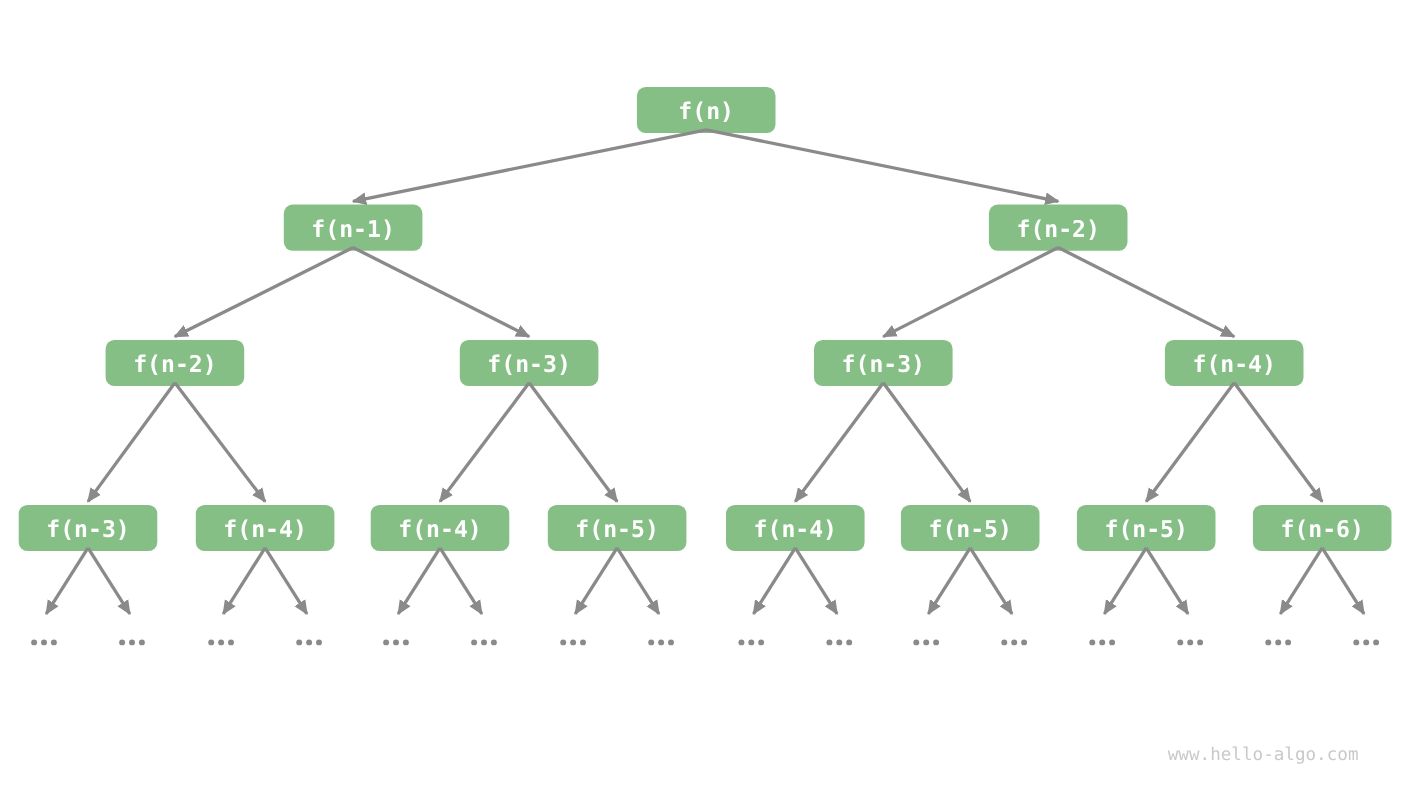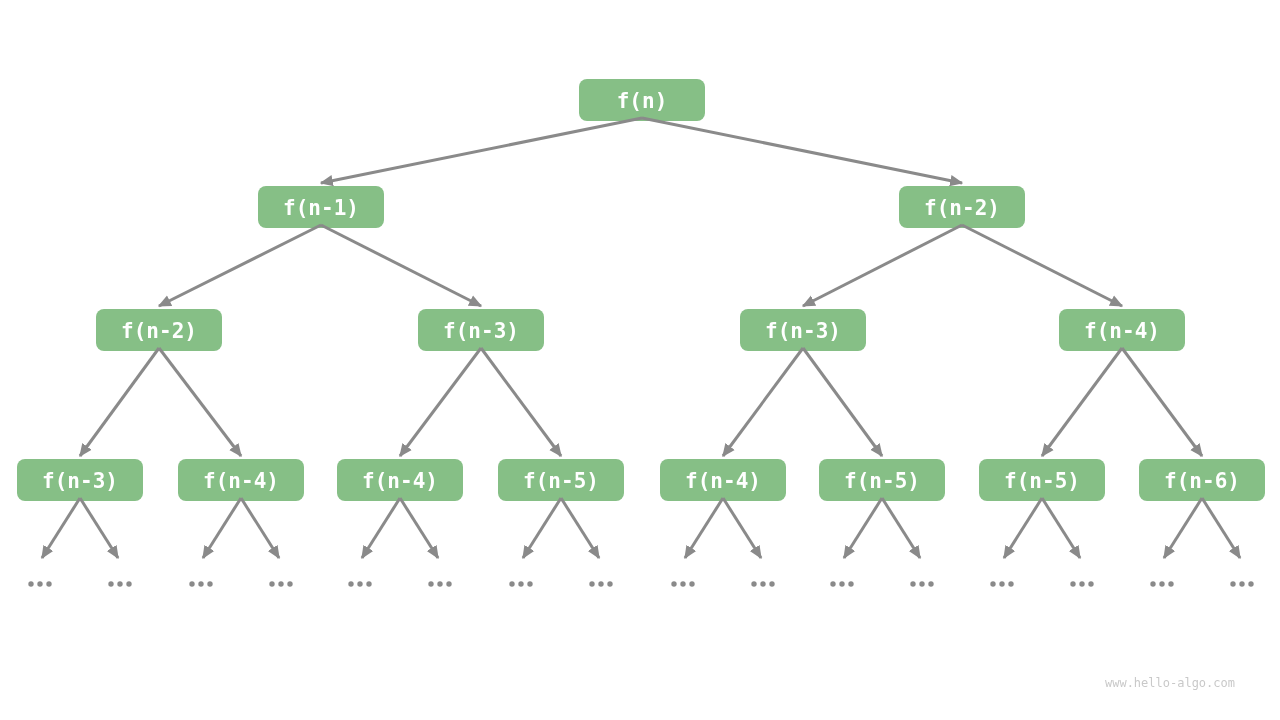--- a/index.html
+++ b/index.html
@@ -25,21 +25,21 @@
   .node-label {
     font-family: "DejaVu Sans Mono", "Liberation Mono", monospace;
     font-weight: 700;
     font-size: 21px;
   }
   .watermark {
     position: absolute;
     right: 45px;
     top: 676px;
     font-family: "DejaVu Sans Mono", "Liberation Mono", monospace;
-    font-size: 12px;
+    font-size: 16px;
     color: #c9c9c9;
     letter-spacing: 0px;
     user-select: none;
   }
 </style>
 </head>
 <body>
 
 <div class="stage">
   <svg class="tree-canvas" width="1280" height="720" viewBox="0 0 1280 720">

